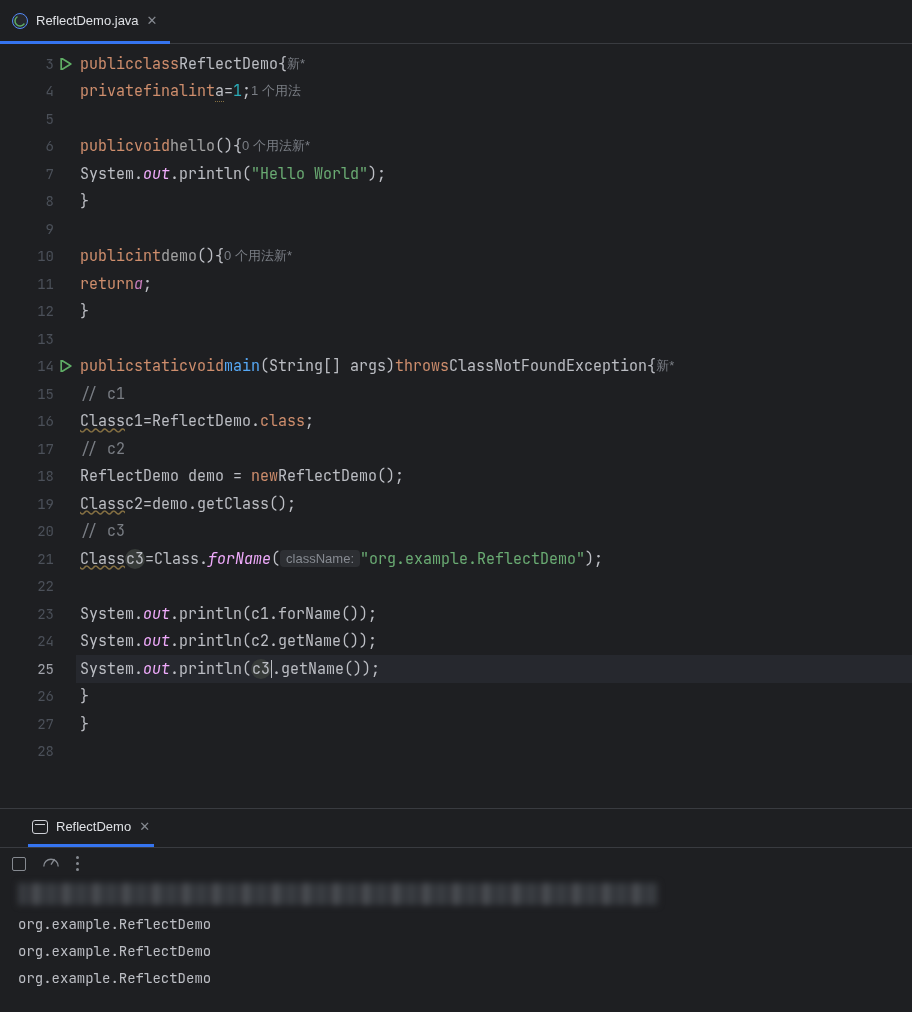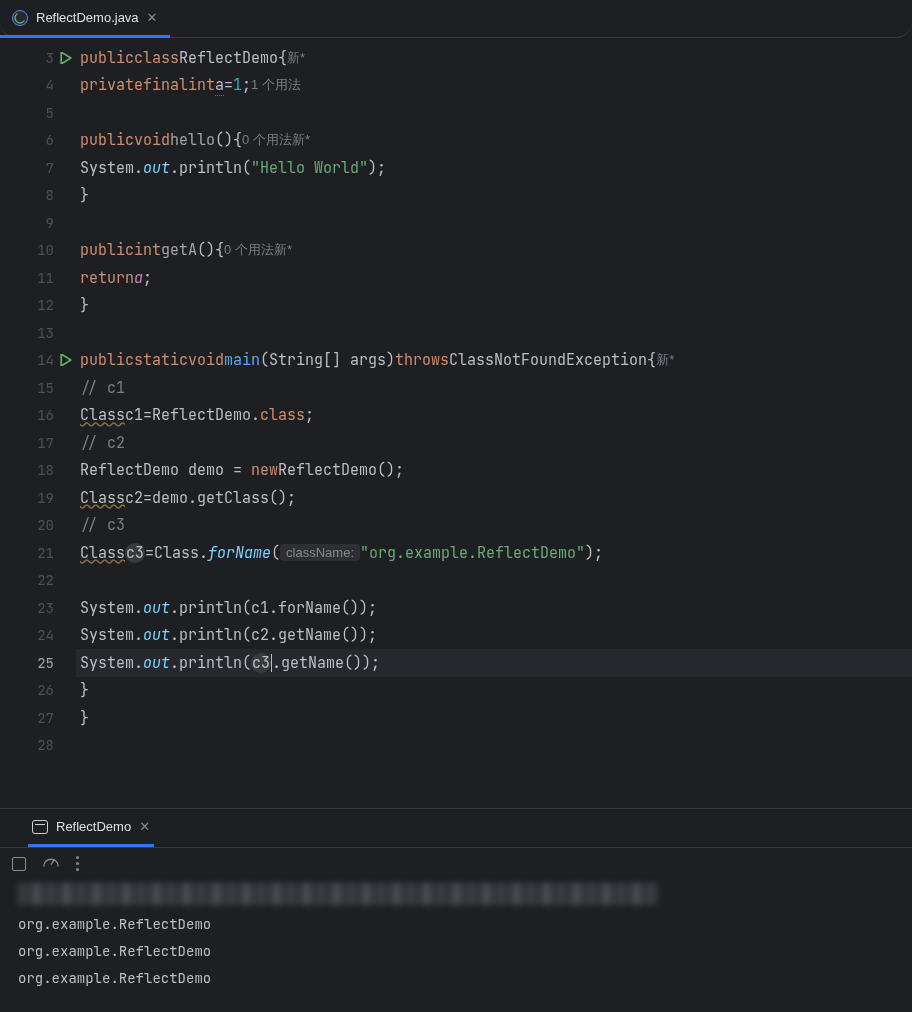--- a/index.html
+++ b/index.html
@@ -10,27 +10,26 @@
   font-family: "JetBrains Mono", "Consolas", monospace;
   font-size: 15px;
   color: #bcbec4;
   overflow: hidden;
   display: flex;
   flex-direction: column;
 }
 
 
 .tab-bar {
-  height: 38px;
+  height: 44px;
   background: #1e1f22;
   display: flex;
   align-items: center;
   border-bottom: 1px solid #393b40;
   position: relative;
-  border-radius: 16px;
 }
 .tab {
   display: flex;
   align-items: center;
   gap: 8px;
   padding: 0 12px;
   height: 100%;
   font-size: 13px;
   font-family: sans-serif;
   color: #dfe1e5;
@@ -125,21 +124,21 @@
   font-family: "Microsoft YaHei", sans-serif;
 }
 .hint-block{
   background:#2d2f33;
   color:#868a91;
   font-size:13px;
   font-family:sans-serif;
   padding:1px 6px;
   border-radius:4px;
 }
-.static-ital { color: #7dd3fc; font-style: italic; }
+.static-ital { color: #f0abfc; font-style: italic; }
 .underline-warn { text-decoration: wavy underline #857042; text-decoration-skip-ink: none;}
 .underline-a { border-bottom:1px dotted #857042;}
 
 
 .console-panel {
   background: #1e1f22;
   border-top: 1px solid #393b40;
   display: flex;
   flex-direction: column;
 }
@@ -308,21 +307,21 @@
   </div>
 
   <div class="code-area">
     <div class="code-line"><span class="kw">public</span> <span class="kw">class</span> <span>ReflectDemo</span> <span>{</span>  <span class="hint">新*</span></div>
     <div class="code-line">    <span class="kw">private</span> <span class="kw">final</span> <span class="kw">int</span> <span class="underline-a">a</span>  <span>=</span> <span class="num">1</span><span>;</span>   <span class="hint">1 个用法</span></div>
     <div class="code-line"></div>
     <div class="code-line">    <span class="kw">public</span> <span class="kw">void</span> <span class="fn-y">hello</span><span>()</span> <span>{</span>  <span class="hint">0 个用法</span>  <span class="hint">新*</span></div>
     <div class="code-line">        <span>System</span><span>.</span><span class="static-ital">out</span><span>.</span><span>println</span><span>(</span><span class="str">"Hello World"</span><span>);</span></div>
     <div class="code-line">    <span>}</span></div>
     <div class="code-line"></div>
-    <div class="code-line">    <span class="kw">public</span> <span class="kw">int</span> <span class="fn-y">getA</span><span>()</span> <span>{</span>  <span class="hint">0 个用法</span>  <span class="hint">新*</span></div>
+    <div class="code-line">    <span class="kw">public</span> <span class="kw">int</span> <span class="fn-y">demo</span><span>()</span> <span>{</span>  <span class="hint">0 个用法</span>  <span class="hint">新*</span></div>
     <div class="code-line">        <span class="kw">return</span> <span class="static-ital" style="color:#c77dbb">a</span><span>;</span></div>
     <div class="code-line">    <span>}</span></div>
     <div class="code-line"></div>
     <div class="code-line">    <span class="kw">public</span> <span class="kw">static</span> <span class="kw">void</span> <span class="fn">main</span><span>(String[] args)</span> <span class="kw">throws</span> <span>ClassNotFoundException</span> <span>{</span>  <span class="hint">新*</span></div>
     <div class="code-line">        <span class="cmnt">// c1</span></div>
     <div class="code-line">        <span class="underline-warn">Class</span> <span>c1</span> <span>=</span> <span>ReflectDemo.</span><span class="kw">class</span><span>;</span></div>
     <div class="code-line">        <span class="cmnt">// c2</span></div>
     <div class="code-line">        <span>ReflectDemo demo = </span><span class="kw">new</span> <span>ReflectDemo()</span><span>;</span></div>
     <div class="code-line">        <span class="underline-warn">Class</span> <span>c2</span> <span>=</span> <span>demo.getClass()</span><span>;</span></div>
     <div class="code-line">        <span class="cmnt">// c3</span></div>

